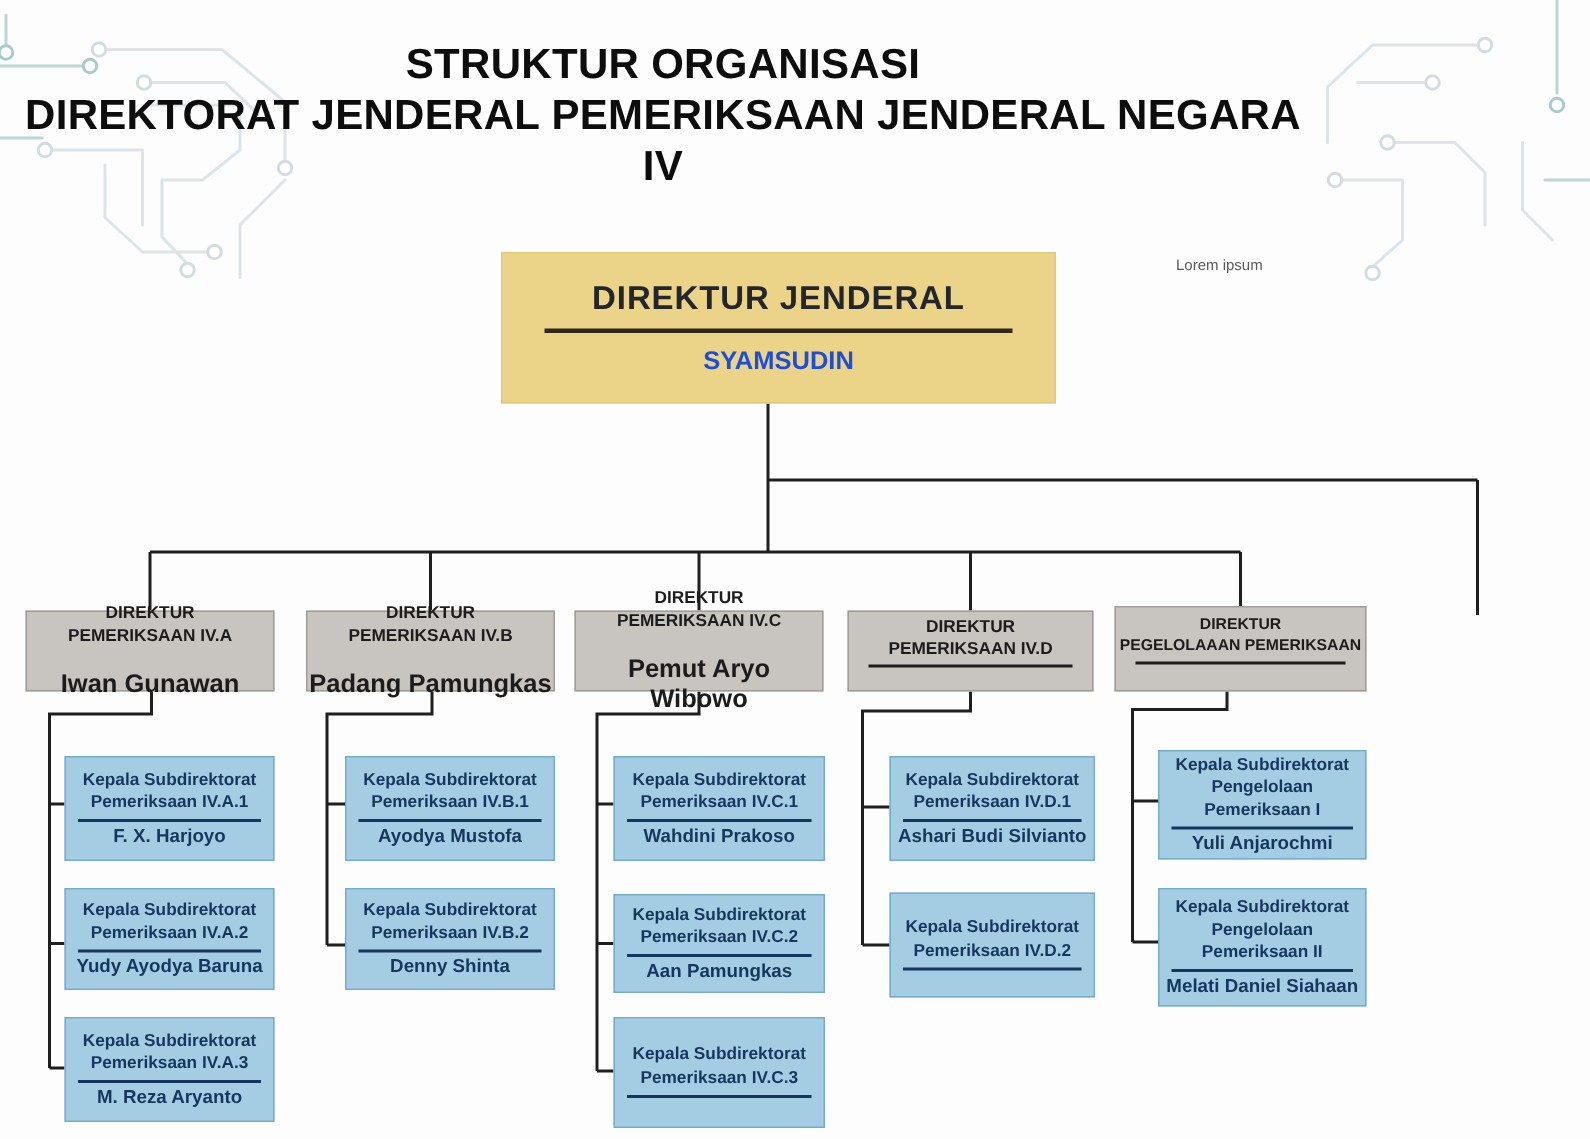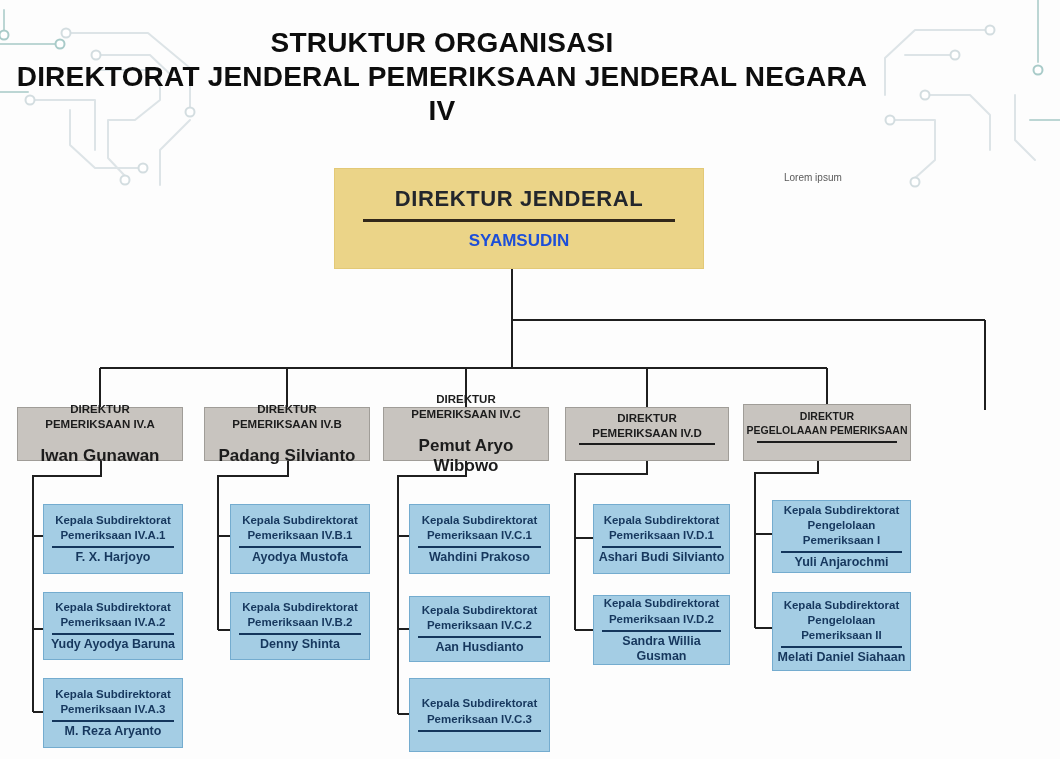--- a/index.html
+++ b/index.html
@@ -146,21 +146,21 @@
     <div class="t">DIREKTUR
 PEMERIKSAAN IV.A</div>
     <div class="divider"></div>
     <div class="n">Iwan Gunawan</div>
   </div>
 
   <div class="box dir-box" style="left:204px;top:407px;width:166px;height:54px">
     <div class="t">DIREKTUR
 PEMERIKSAAN IV.B</div>
     <div class="divider"></div>
-    <div class="n">Padang Silvianto</div>
+    <div class="n">Padang Pamungkas</div>
   </div>
 
   <div class="box dir-box" style="left:383px;top:407px;width:166px;height:54px">
     <div class="t">DIREKTUR
 PEMERIKSAAN IV.C</div>
     <div class="divider"></div>
     <div class="n">Pemut Aryo Wibowo</div>
   </div>
 
   <div class="box dir-box" style="left:565px;top:407px;width:164px;height:54px">
@@ -213,39 +213,38 @@
   <div class="box blue-box" style="left:409px;top:504px;width:141px;height:70px">
     <div class="t">Kepala Subdirektorat
 Pemeriksaan IV.C.1</div>
     <div class="divider"></div>
     <div class="n">Wahdini Prakoso</div>
   </div>
   <div class="box blue-box" style="left:409px;top:596px;width:141px;height:66px">
     <div class="t">Kepala Subdirektorat
 Pemeriksaan IV.C.2</div>
     <div class="divider"></div>
-    <div class="n">Aan Husdianto</div>
+    <div class="n">Aan Pamungkas</div>
   </div>
   <div class="box blue-box" style="left:409px;top:678px;width:141px;height:74px">
     <div class="t">Kepala Subdirektorat
 Pemeriksaan IV.C.3</div>
     <div class="divider"></div>
   </div>
 
   <div class="box blue-box" style="left:593px;top:504px;width:137px;height:70px">
     <div class="t">Kepala Subdirektorat
 Pemeriksaan IV.D.1</div>
     <div class="divider"></div>
     <div class="n">Ashari Budi Silvianto</div>
   </div>
   <div class="box blue-box" style="left:593px;top:595px;width:137px;height:70px">
     <div class="t">Kepala Subdirektorat
 Pemeriksaan IV.D.2</div>
     <div class="divider"></div>
-    <div class="n">Sandra Willia Gusman</div>
   </div>
 
   <div class="box blue-box" style="left:772px;top:500px;width:139px;height:73px">
     <div class="t">Kepala Subdirektorat
 Pengelolaan
 Pemeriksaan I</div>
     <div class="divider"></div>
     <div class="n">Yuli Anjarochmi</div>
   </div>
   <div class="box blue-box" style="left:772px;top:592px;width:139px;height:79px">

